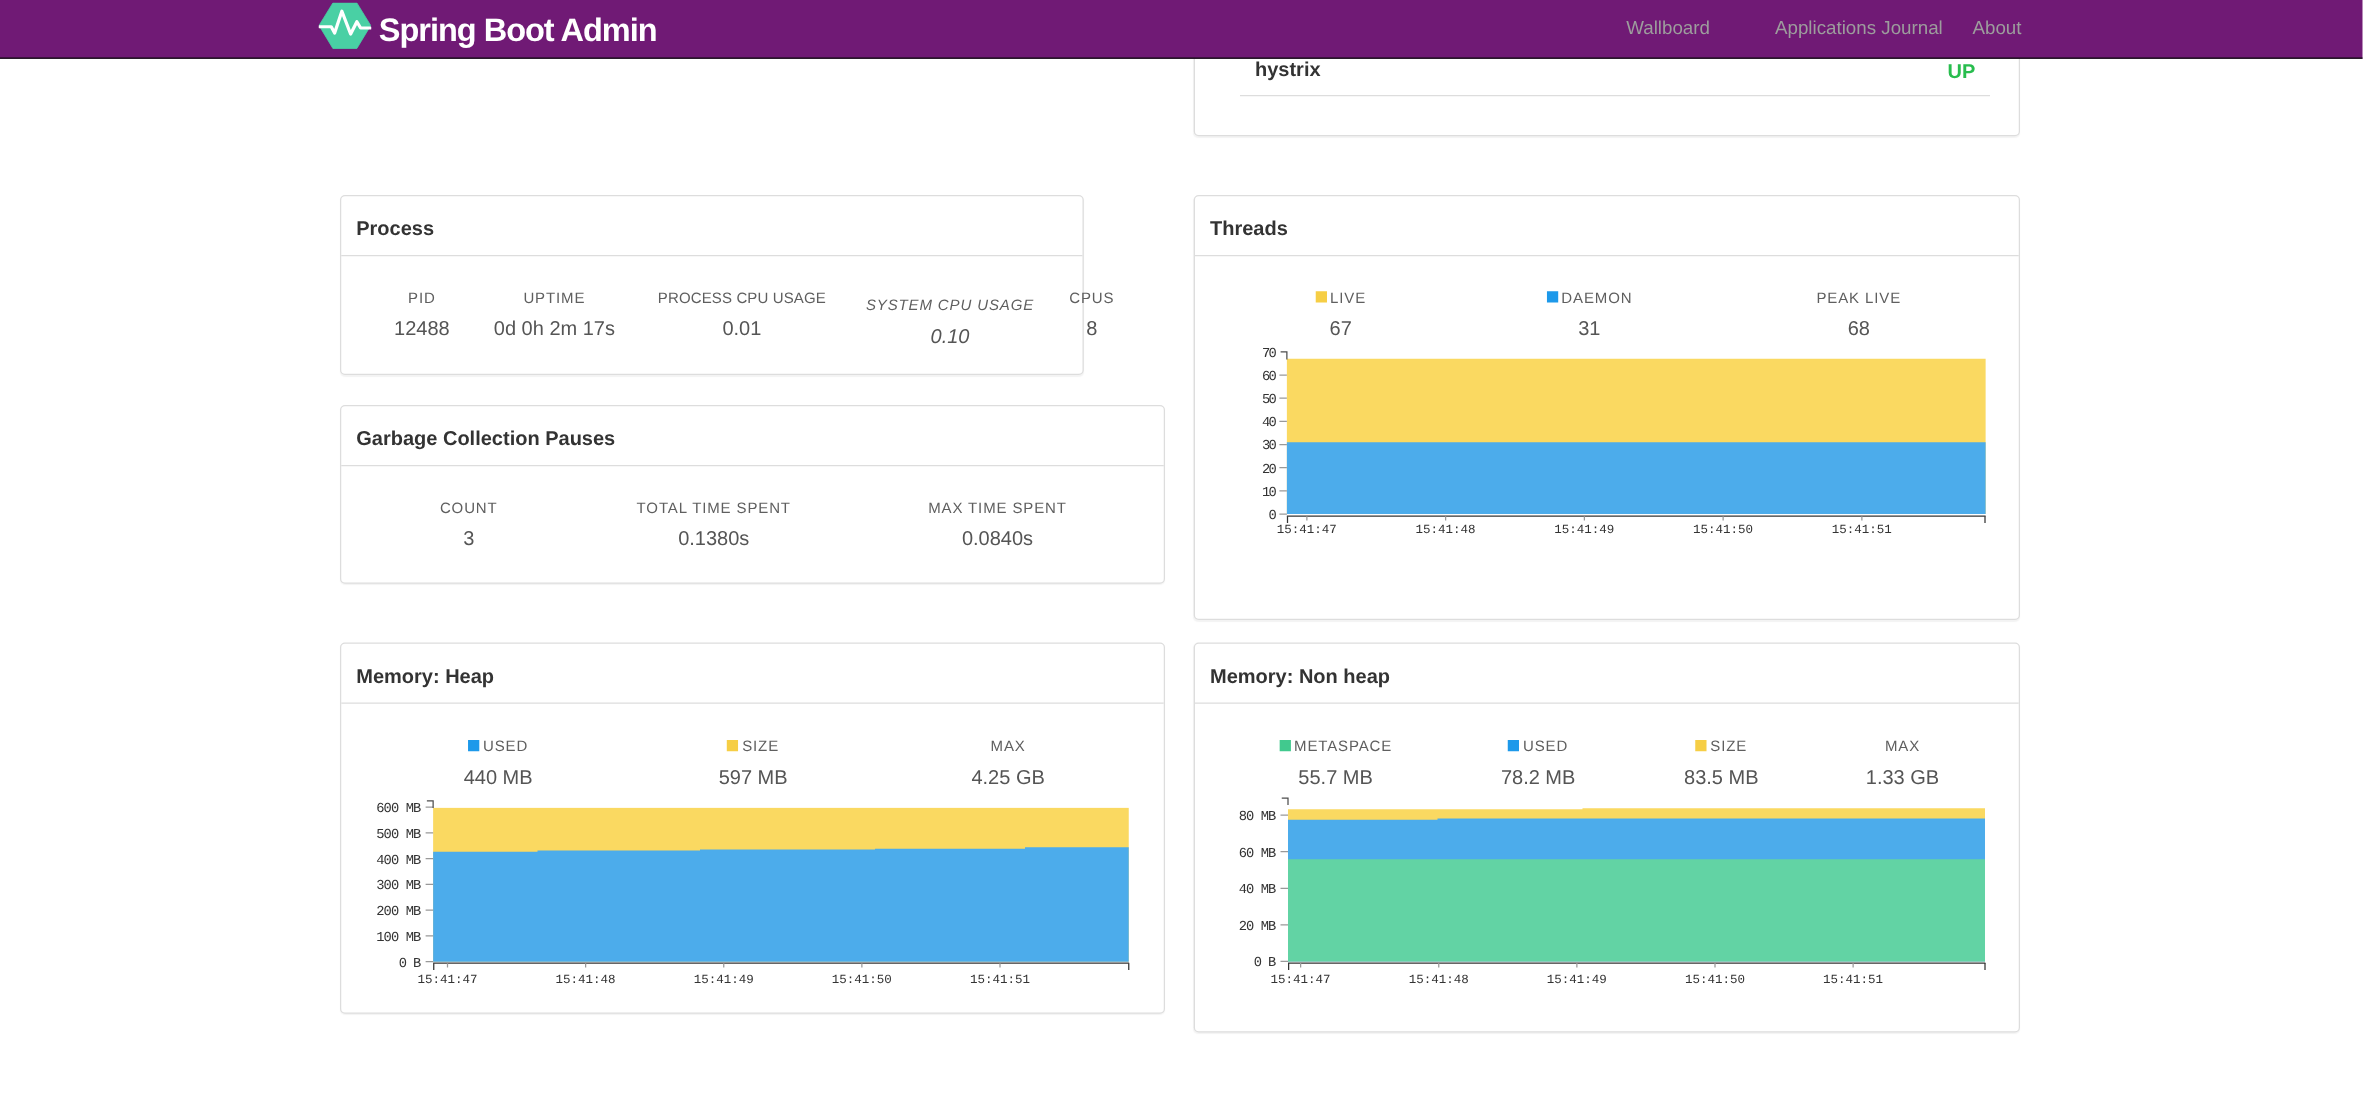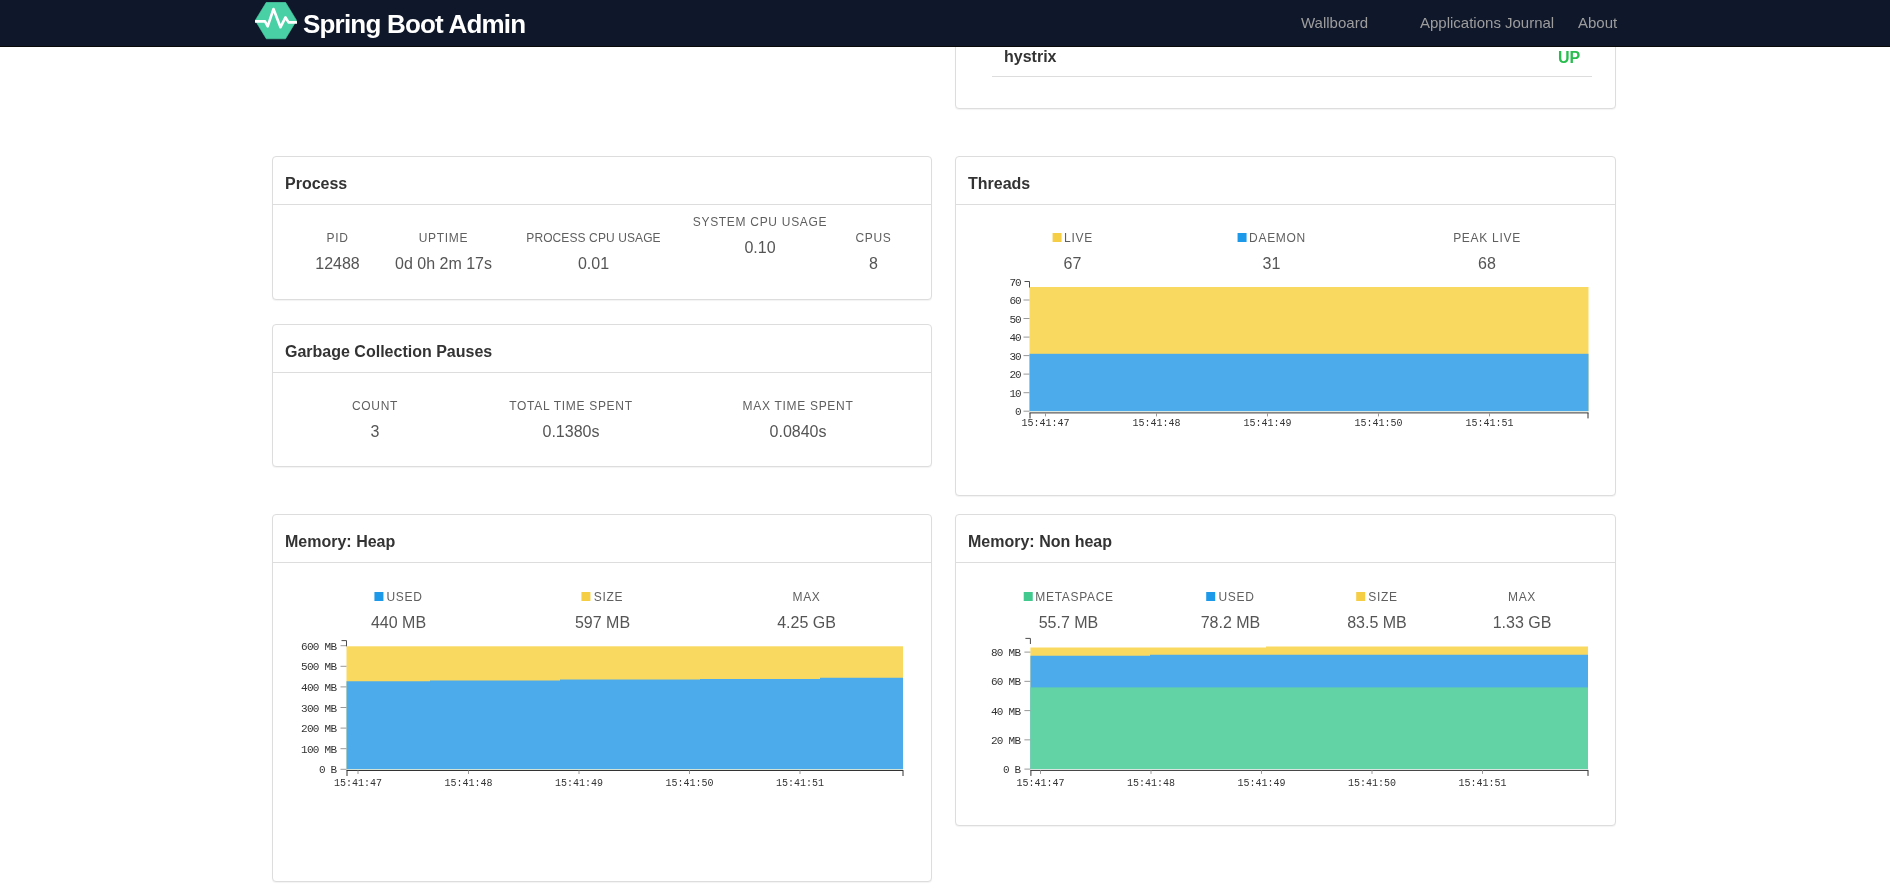--- a/index.html
+++ b/index.html
@@ -1,17 +1,17 @@
 <!DOCTYPE html>
 <html><head>
 <meta charset="utf-8">
 <style>
 * { margin:0; padding:0; box-sizing:border-box; }
 html,body { width:1890px; height:892px; background:#fff; font-family:"Liberation Sans", sans-serif; overflow:hidden; }
-.navbar { position:absolute; left:0; top:0; width:1890px; height:47px; background:#0f172a; border-bottom:1px solid #090909; z-index:50; }
+.navbar { position:absolute; left:0; top:0; width:1890px; height:47px; background:#701a75; border-bottom:1px solid #090909; z-index:50; }
 .brand { position:absolute; left:303px; top:9px; color:#fff; font-size:26px; font-weight:bold; letter-spacing:-0.8px; }
 .navlink { position:absolute; top:14px; color:#9d9d9d; font-size:15px; }
 .logo { position:absolute; }
 .panel { position:absolute; background:#fff; border:1px solid #ddd; border-radius:4px; box-shadow:0 1px 1px rgba(0,0,0,.05); }
 .phead { position:absolute; left:0; top:0; right:0; height:48px; border-bottom:1px solid #ddd; font-size:16px; font-weight:bold; color:#333; line-height:53px; padding-left:12px; }
 .m { position:absolute; transform:translateX(-50%); text-align:center; white-space:nowrap; }
 .ml { font-size:12px; letter-spacing:0.7px; color:#5f5f5f; height:15px; line-height:15px; }
 .mv { font-size:16px; color:#555; margin-top:8px; height:20px; line-height:20px; }
 .sq { display:inline-block; width:9px; height:9px; vertical-align:middle; margin-right:3px; margin-top:-2px; }
 svg text { font-family:"Liberation Mono", monospace; font-size:11px; fill:#333; }
@@ -31,35 +31,35 @@
   <div class="navlink" style="left:1505px;">Journal</div>
   <div class="navlink" style="left:1578px;">About</div>
 </div>
 
 <div class="panel" style="left:955px; top:-59px; width:661px; height:168px;">
   <div style="position:absolute; left:48px; top:106px; font-size:16px; font-weight:bold; color:#333;">hystrix</div>
   <div style="position:absolute; left:602px; top:107px; font-size:16px; font-weight:bold; color:#28bd4e;">UP</div>
   <div style="position:absolute; left:36px; top:134px; width:600px; height:1px; background:#ddd;"></div>
 </div>
 
-<div class="panel" style="left:272px; top:156px; width:660px; height:144px;">
+<div class="panel" style="left:272px; top:156px; width:595px; height:144px;">
   <div class="phead">Process</div>
   <div class="m" style="left:64.5px; top:74px;">
       <div class="ml">PID</div>
       <div class="mv">12488</div>
     </div>
   <div class="m" style="left:170.5px; top:74px;">
       <div class="ml">UPTIME</div>
       <div class="mv">0d 0h 2m 17s</div>
     </div>
   <div class="m" style="left:320.5px; top:74px;">
       <div class="ml" style="letter-spacing:0.1px;">PROCESS CPU USAGE</div>
       <div class="mv">0.01</div>
     </div>
-  <div class="m" style="left:487px; top:58px;">
+  <div class="m" style="left:487px; top:80px;font-style:italic;">
       <div class="ml">SYSTEM CPU USAGE</div>
       <div class="mv">0.10</div>
     </div>
   <div class="m" style="left:600.5px; top:74px;">
       <div class="ml">CPUS</div>
       <div class="mv">8</div>
     </div>
 </div>
 
 <div class="panel" style="left:272px; top:324px; width:660px; height:143px;">
@@ -133,21 +133,21 @@
     <g text-anchor="middle" class="xl">
       <text x="45.5" y="153">15:41:47</text>
       <text x="156.5" y="153">15:41:48</text>
       <text x="267.5" y="153">15:41:49</text>
       <text x="378.5" y="153">15:41:50</text>
       <text x="489.5" y="153">15:41:51</text>
     </g>
   </svg>
 </div>
 
-<div class="panel" style="left:272px; top:514px; width:660px; height:368px;">
+<div class="panel" style="left:272px; top:514px; width:660px; height:297px;">
   <div class="phead">Memory: Heap</div>
   <div class="m" style="left:125.5px; top:74.5px;">
       <div class="ml"><span class="sq" style="background:#1d99ea;"></span>USED</div>
       <div class="mv">440 MB</div>
     </div>
   <div class="m" style="left:329.5px; top:74.5px;">
       <div class="ml"><span class="sq" style="background:#f6ce45;"></span>SIZE</div>
       <div class="mv">597 MB</div>
     </div>
   <div class="m" style="left:533.5px; top:74.5px;">

